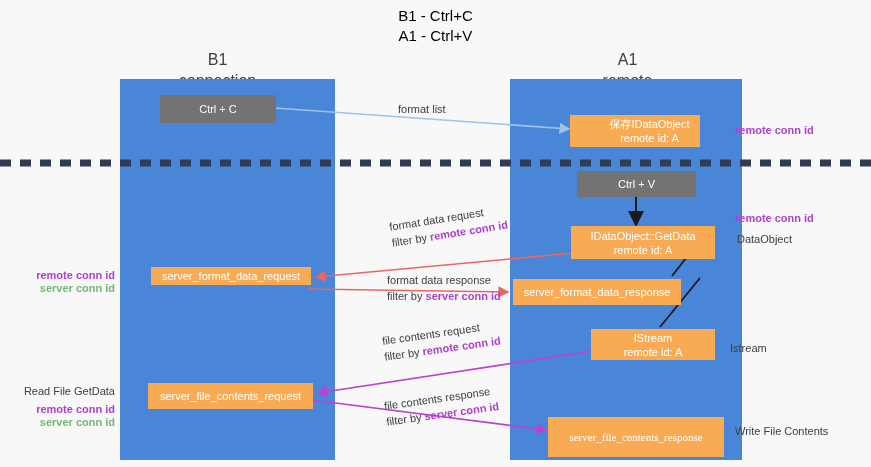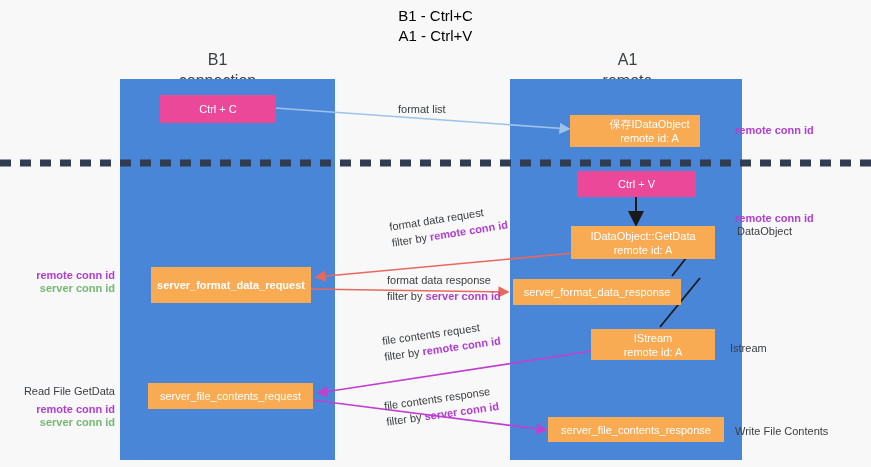--- a/index.html
+++ b/index.html
@@ -55,21 +55,21 @@
     flex-direction: column;
     align-items: center;
     justify-content: center;
     text-align: center;
     color: #ffffff;
     font-size: 11px;
     line-height: 14px;
     white-space: pre-line;
   }
   .node.orange { background: #f9ab54; }
-  .node.green  { background: #ec4899; }
+  .node.green  { background: #737373; }
 
   .edge-label {
     position: absolute;
     font-size: 11px;
     color: #3c4043;
     line-height: 16px;
     white-space: nowrap;
   }
   .edge-label .accent-remote { color: #b03fd0; font-weight: bold; }
   .edge-label .accent-server { color: #b03fd0; font-weight: bold; }
@@ -138,26 +138,26 @@
 
     <line x1="0" y1="163" x2="871" y2="163" stroke="#2f3c52" stroke-width="7" stroke-dasharray="11 9"></line>
   </svg>
 
   <div class="node green" style="left:160px; top:95px;  width:116px; height:28px;">Ctrl + C</div>
   <div class="node orange" style="left:570px; top:115px; width:130px; height:32px;padding-left:29px;">保存IDataObject
 remote id: A</div>
   <div class="node green" style="left:577px; top:171px; width:119px; height:26px;">Ctrl + V</div>
   <div class="node orange" style="left:571px; top:226px; width:144px; height:33px;">IDataObject::GetData
 remote id: A</div>
-  <div class="node orange" style="left:151px; top:267px; width:160px; height:36px;font-weight:bold;">server_format_data_request</div>
+  <div class="node orange" style="left:151px; top:267px; width:160px; height:18px;">server_format_data_request</div>
   <div class="node orange" style="left:513px; top:279px; width:168px; height:26px;">server_format_data_response</div>
   <div class="node orange" style="left:591px; top:329px; width:124px; height:31px;">IStream
 remote id: A</div>
   <div class="node orange" style="left:148px; top:383px; width:165px; height:26px;">server_file_contents_request</div>
-  <div class="node orange" style="left:548px; top:417px; width:176px; height:25px;">server_file_contents_response</div>
+  <div class="node orange" style="left:548px; top:417px; width:176px; height:40px;font-family:Liberation Serif, serif;">server_file_contents_response</div>
 
   <div class="edge-label" style="left:398px; top:101px;">
     <span>format list</span>
   </div>
 
   <div class="edge-label rot-a" style="left:388px; top:219px;">
     <div>format data request</div>
     <div>
       <span>filter by </span><span class="accent-remote">remote conn id</span>
     </div>
@@ -179,21 +179,21 @@
 
   <div class="edge-label rot-b" style="left:383px; top:398px;">
     <div>file contents response</div>
     <div>
       <span>filter by </span><span class="accent-server">server conn id</span>
     </div>
   </div>
 
   <div class="side-note purple" style="left:735px; top:123px;">remote conn id</div>
   <div class="side-note purple" style="left:735px; top:211px;">remote conn id</div>
-  <div class="side-note" style="left:730px; top:224px;padding-left:7px;">DataObject</div>
+  <div class="side-note" style="left:730px; top:232px;padding-left:7px;">DataObject</div>
   <div class="side-note" style="left:730px; top:341px;">Istream</div>
   <div class="side-note" style="left:735px; top:424px;">Write File Contents</div>
 
   <div class="side-note purple right" style="left:0px; top:268px; width:115px;">remote conn id</div>
   <div class="side-note green right" style="left:0px; top:281px; width:115px;">server conn id</div>
 
   <div class="side-note right" style="left:0px; top:384px; width:115px;">Read File GetData</div>
   <div class="side-note purple right" style="left:0px; top:402px; width:115px;">remote conn id</div>
   <div class="side-note green right" style="left:0px; top:415px; width:115px;">server conn id</div>
 

